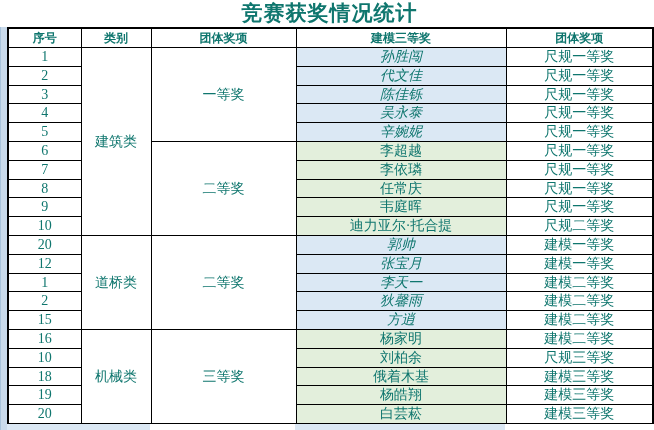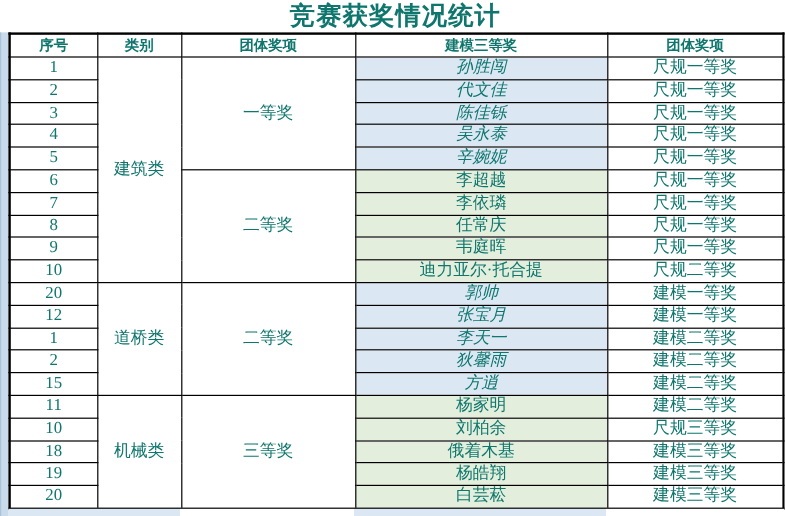--- a/index.html
+++ b/index.html
@@ -139,21 +139,21 @@
             <td class="c-no">2</td>
             <td class="c-student fill-blue">狄馨雨</td>
             <td class="c-award">建模二等奖</td>
           </tr>
           <tr>
             <td class="c-no">15</td>
             <td class="c-student fill-blue">方逍</td>
             <td class="c-award">建模二等奖</td>
           </tr>
           <tr>
-            <td class="c-no">11</td>
+            <td class="c-no">16</td>
             <td class="c-cat" rowspan="5">机械类</td>
             <td class="c-team" rowspan="5">三等奖</td>
             <td class="c-student fill-green">杨家明</td>
             <td class="c-award">建模二等奖</td>
           </tr>
           <tr>
             <td class="c-no">10</td>
             <td class="c-student fill-green">刘柏余</td>
             <td class="c-award">尺规三等奖</td>
           </tr>

